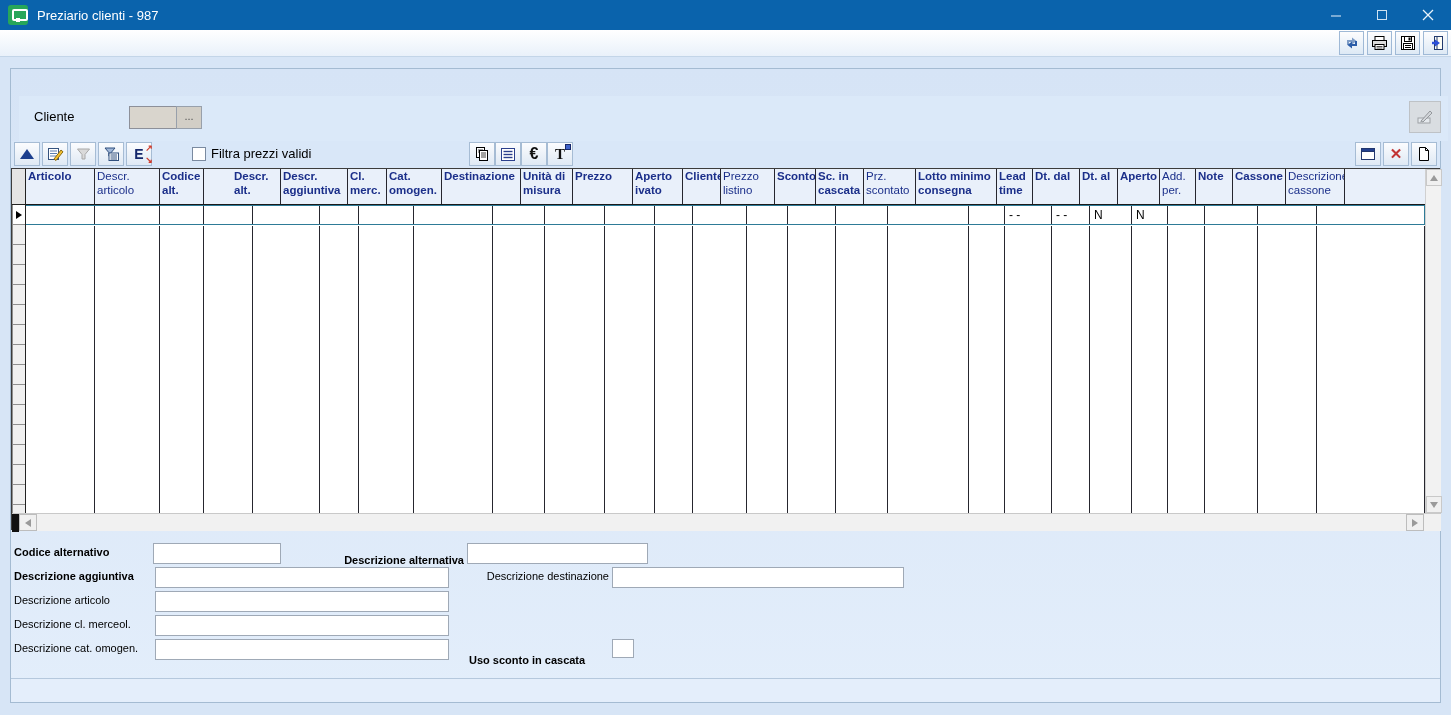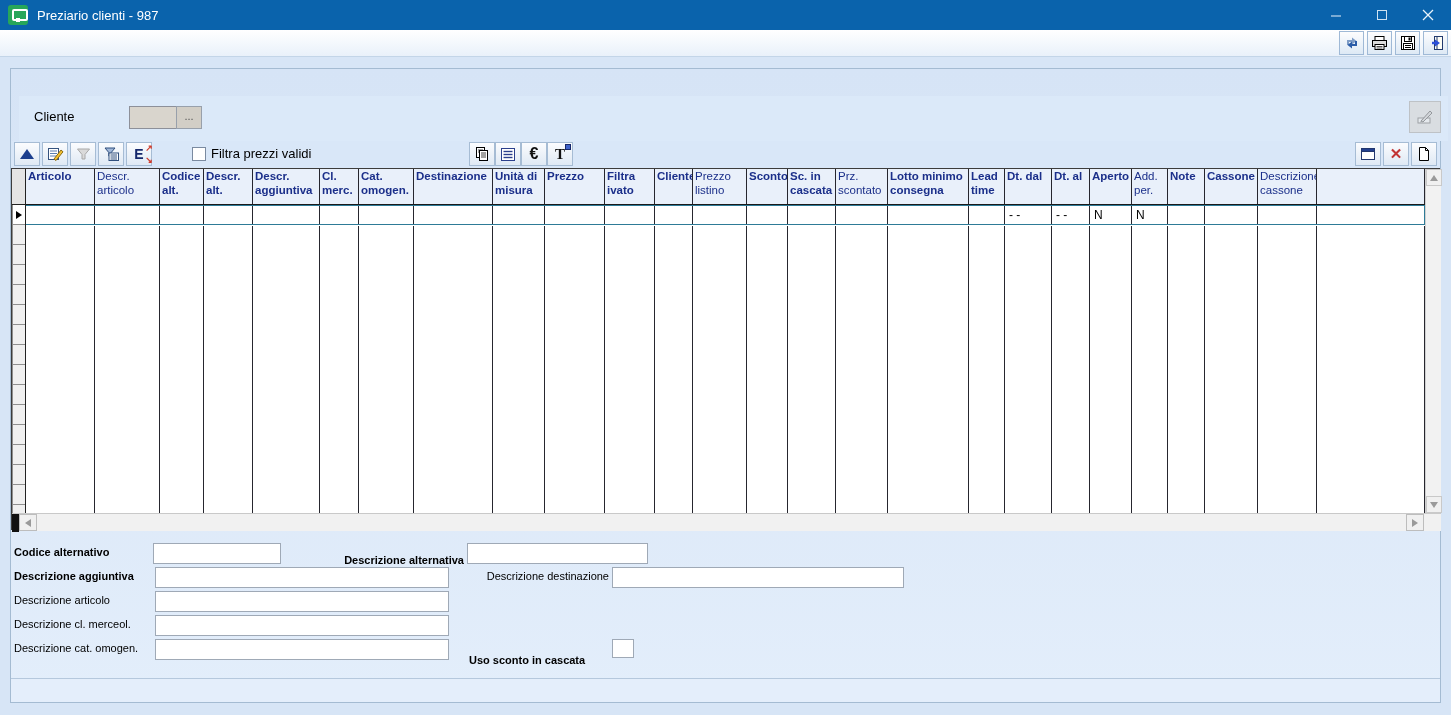--- a/index.html
+++ b/index.html
@@ -268,28 +268,28 @@
         <div class="selcell"></div>
         <div class="selcell"></div>
         <div class="selcell"></div>
         <div class="selcell"></div>
         <div class="selcell"></div>
       </div>
     <div id="grid-header">
         <div class="gcol b" style="width: 69px;">Articolo</div>
         <div class="gcol" style="width: 65px;">Descr. articolo</div>
         <div class="gcol b" style="width: 44px;">Codice alt.</div>
-        <div class="gcol b" style="width: 49px;">Descr. alt.</div>
+        <div class="gcol b" style="width: 49px; margin-left: 28px;">Descr. alt.</div>
         <div class="gcol b" style="width: 67px;">Descr. aggiuntiva</div>
         <div class="gcol b" style="width: 39px;">Cl. merc.</div>
         <div class="gcol b" style="width: 55px;">Cat. omogen.</div>
         <div class="gcol b" style="width: 79px;">Destinazione</div>
         <div class="gcol b" style="width: 52px;">Unità di misura</div>
         <div class="gcol b" style="width: 60px;">Prezzo</div>
-        <div class="gcol b" style="width: 50px;">Filtra ivato</div>
+        <div class="gcol b" style="width: 50px;">Aperto ivato</div>
         <div class="gcol b" style="width: 38px;">Cliente</div>
         <div class="gcol" style="width: 54px;">Prezzo listino</div>
         <div class="gcol b" style="width: 41px;">Sconto</div>
         <div class="gcol b" style="width: 48px;">Sc. in cascata</div>
         <div class="gcol" style="width: 52px;">Prz. scontato</div>
         <div class="gcol b" style="width: 81px;">Lotto minimo consegna</div>
         <div class="gcol b" style="width: 36px;">Lead time</div>
         <div class="gcol b" style="width: 47px;">Dt. dal</div>
         <div class="gcol b" style="width: 38px;">Dt. al</div>
         <div class="gcol b" style="width: 42px;">Aperto</div>

